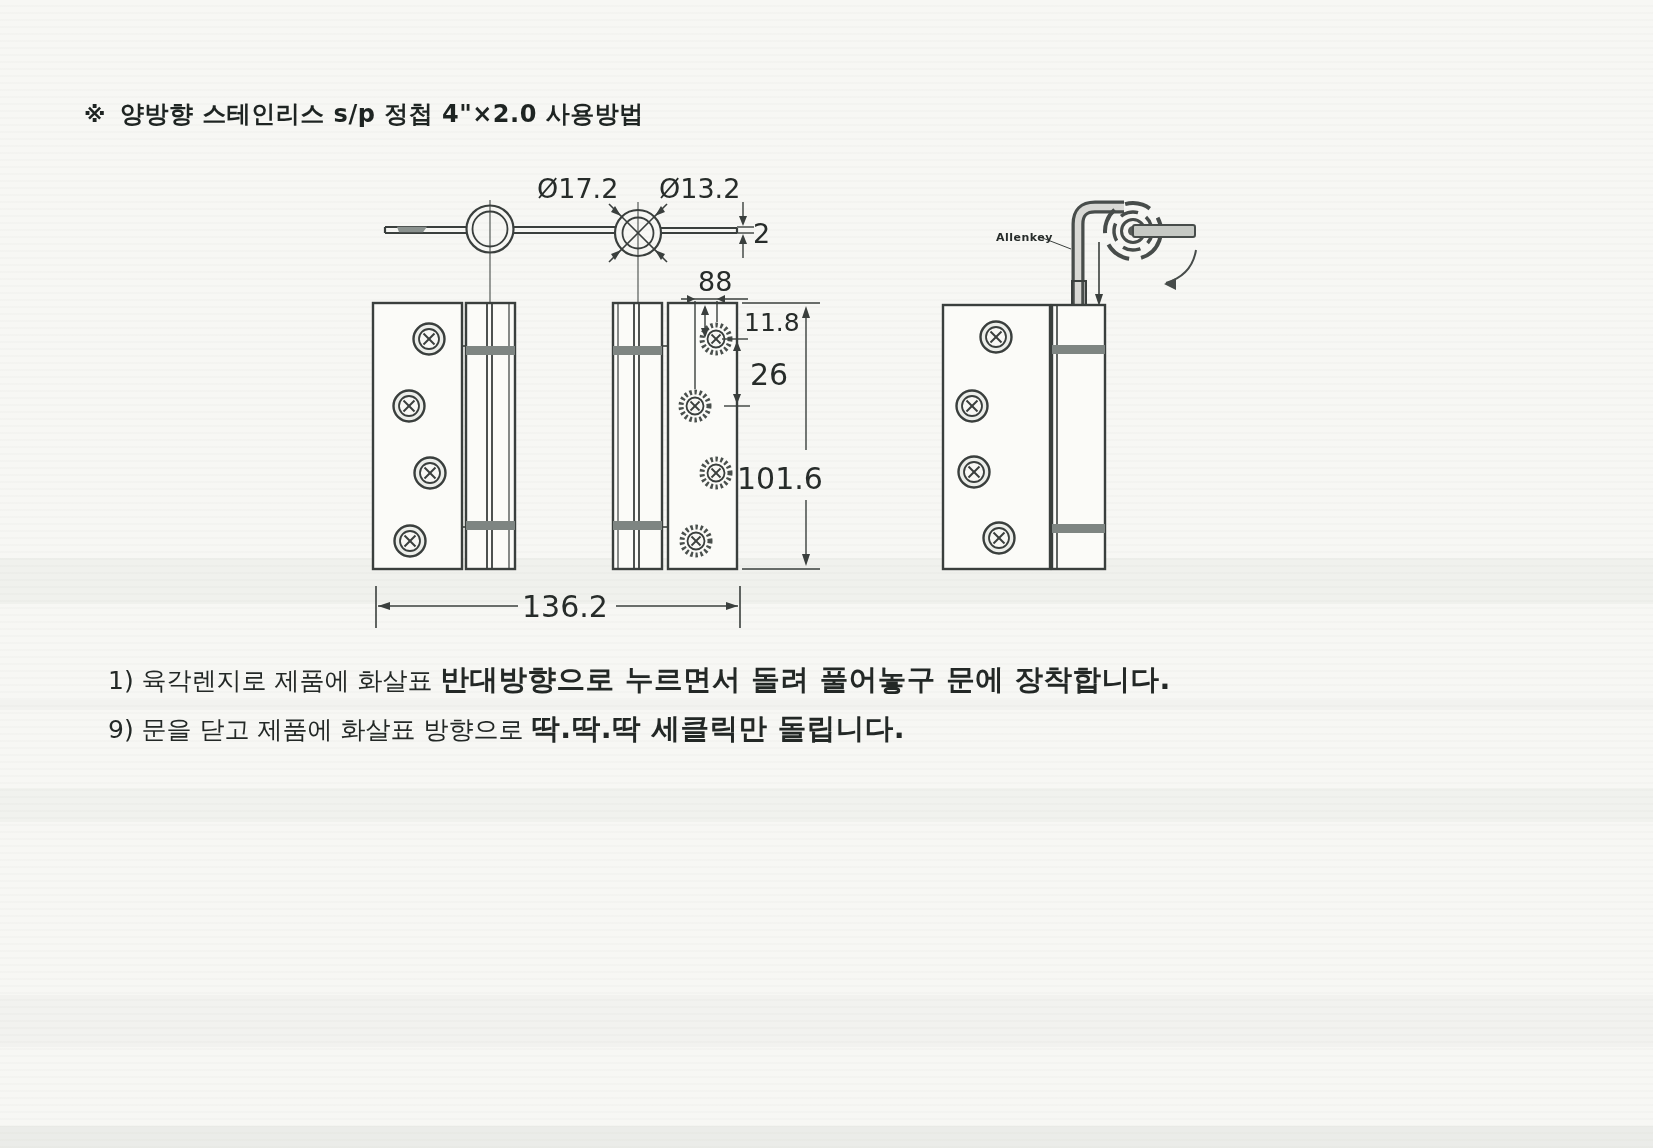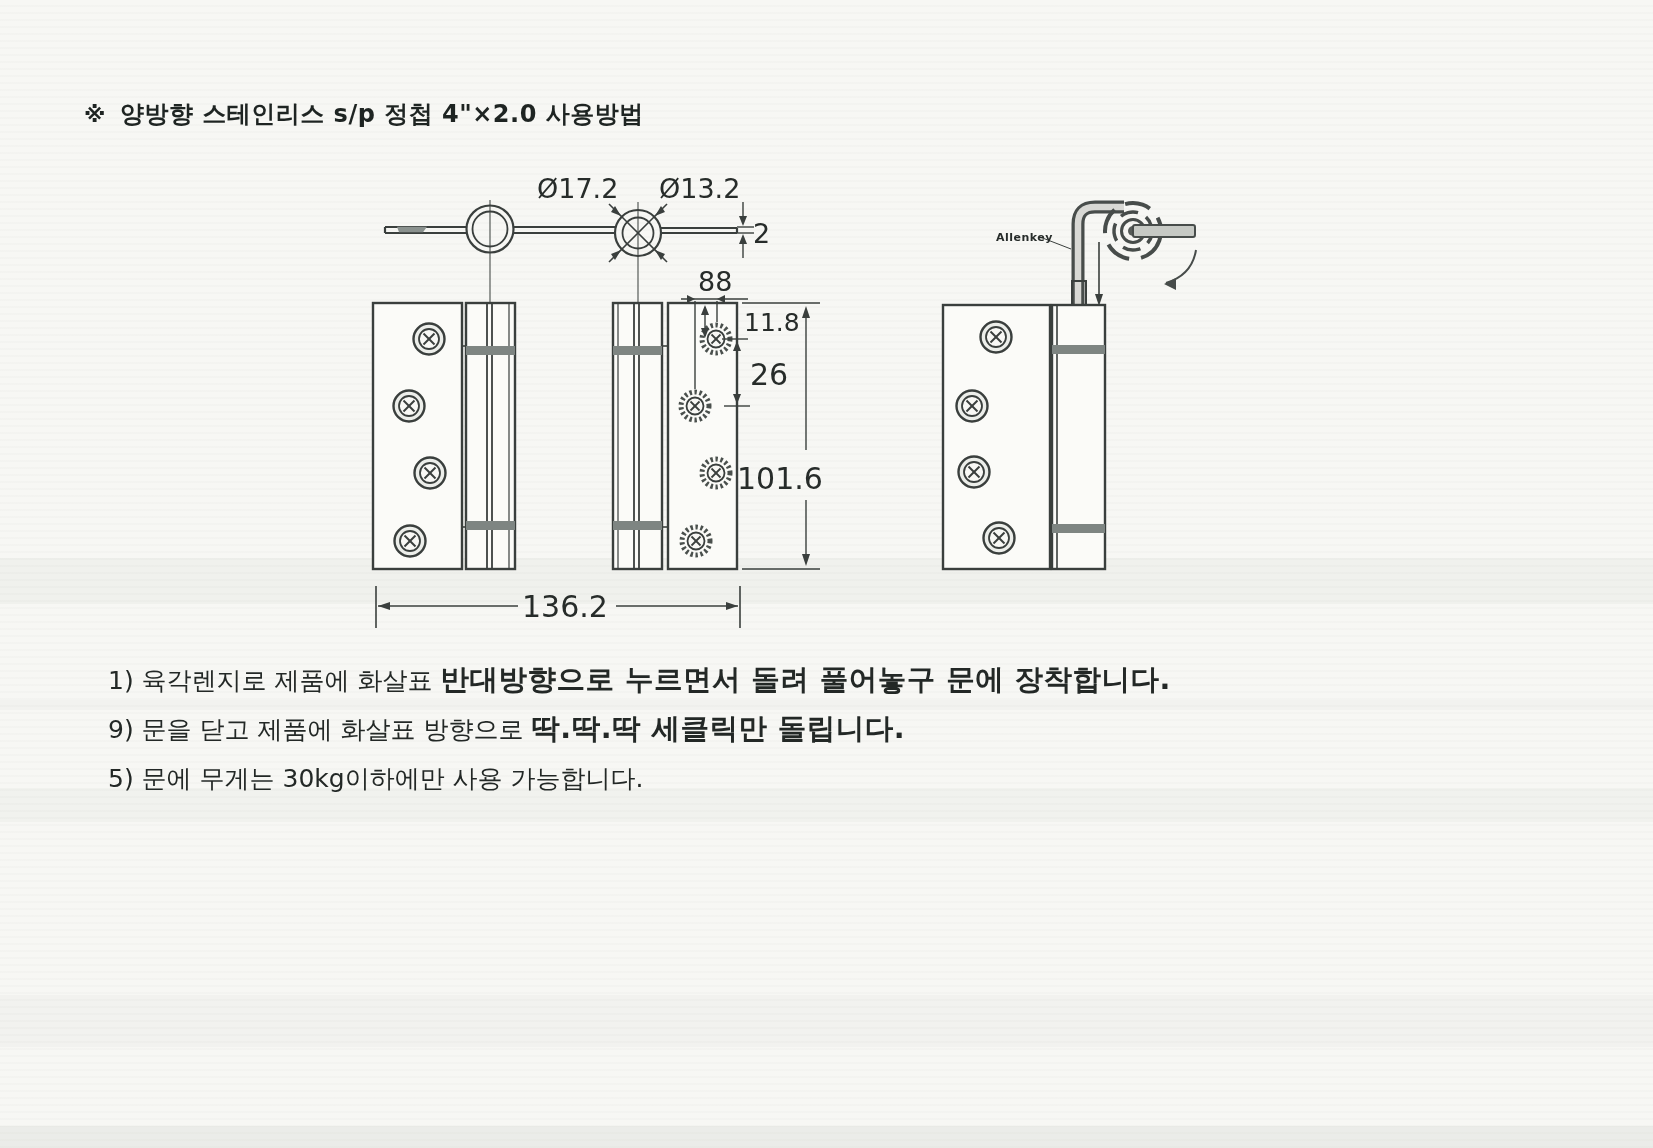--- a/index.html
+++ b/index.html
@@ -199,16 +199,15 @@
       <use href="#ph-screw" transform="translate(996,337)"></use>
       <use href="#ph-screw" transform="translate(972,406)"></use>
       <use href="#ph-screw" transform="translate(974,472)"></use>
       <use href="#ph-screw" transform="translate(999,538)"></use>
     </g>
   </svg>
 
   <div class="instructions">
     <div class="ins"><span>1) 육각렌지로 제품에 화살표 </span><b>반대방향으로 누르면서 돌려 풀어놓구 문에 장착합니다.</b></div>
     <div class="ins"><span>9) 문을 닫고 제품에 화살표 방향으로 </span><b>딱.딱.딱 세클릭만 돌립니다.</b></div>
-    <div class="ins"><span>5) 문에 무게는 30kg이하에만 사용 가능합니다.</span><b></b></div>
   </div>
 
 </div>
 
 </body></html>

